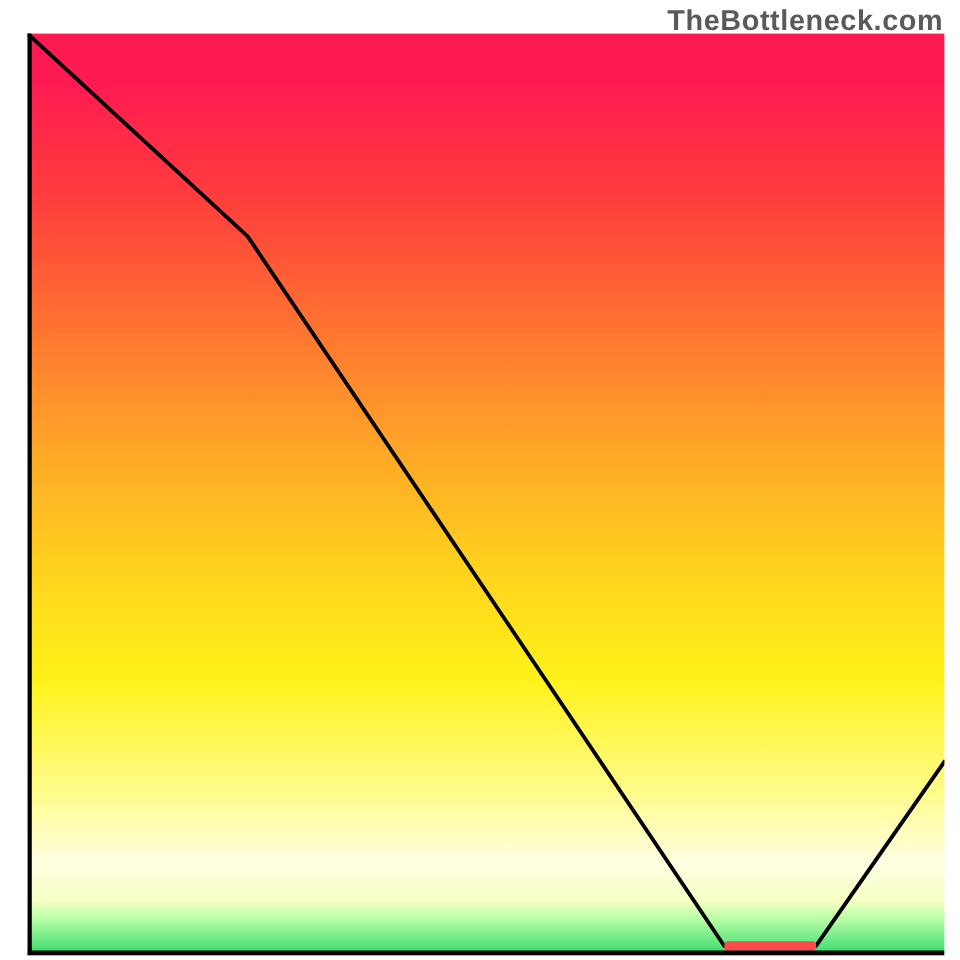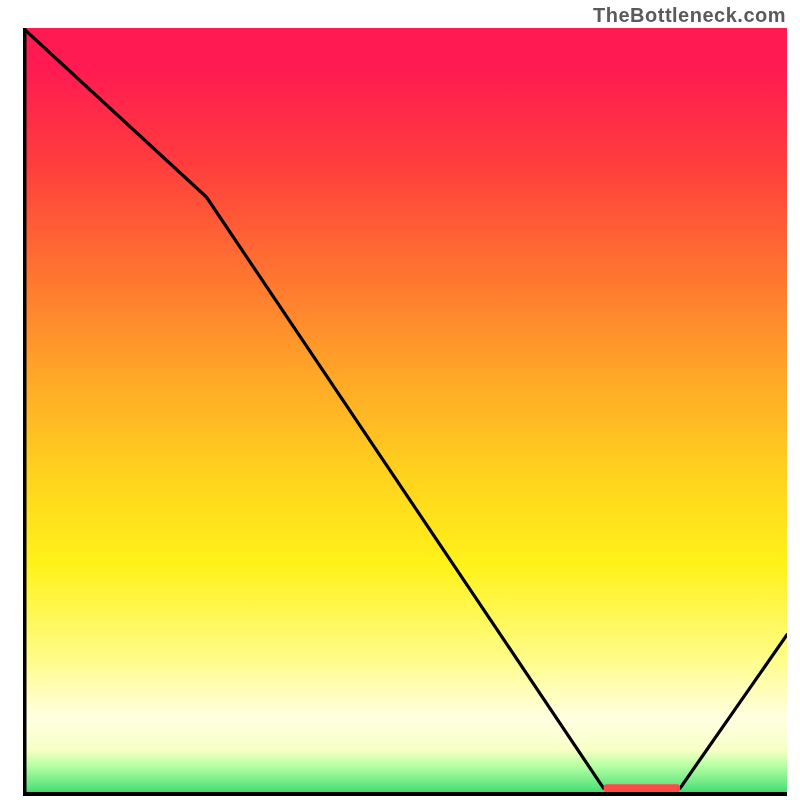--- a/index.html
+++ b/index.html
@@ -13,21 +13,21 @@
   .stage {
     position: relative;
     width: 800px;
     height: 800px;
   }
   .watermark {
     position: absolute;
     top: 4px;
     right: 14px;
     font-family: Arial, Helvetica, sans-serif;
-    font-size: 20px;
+    font-size: 24px;
     font-weight: 600;
     color: #5a5a5a;
     letter-spacing: 0.5px;
     z-index: 50;
   }
   
   .plot {
     position: absolute;
     left: 23px;
     top: 28px;

